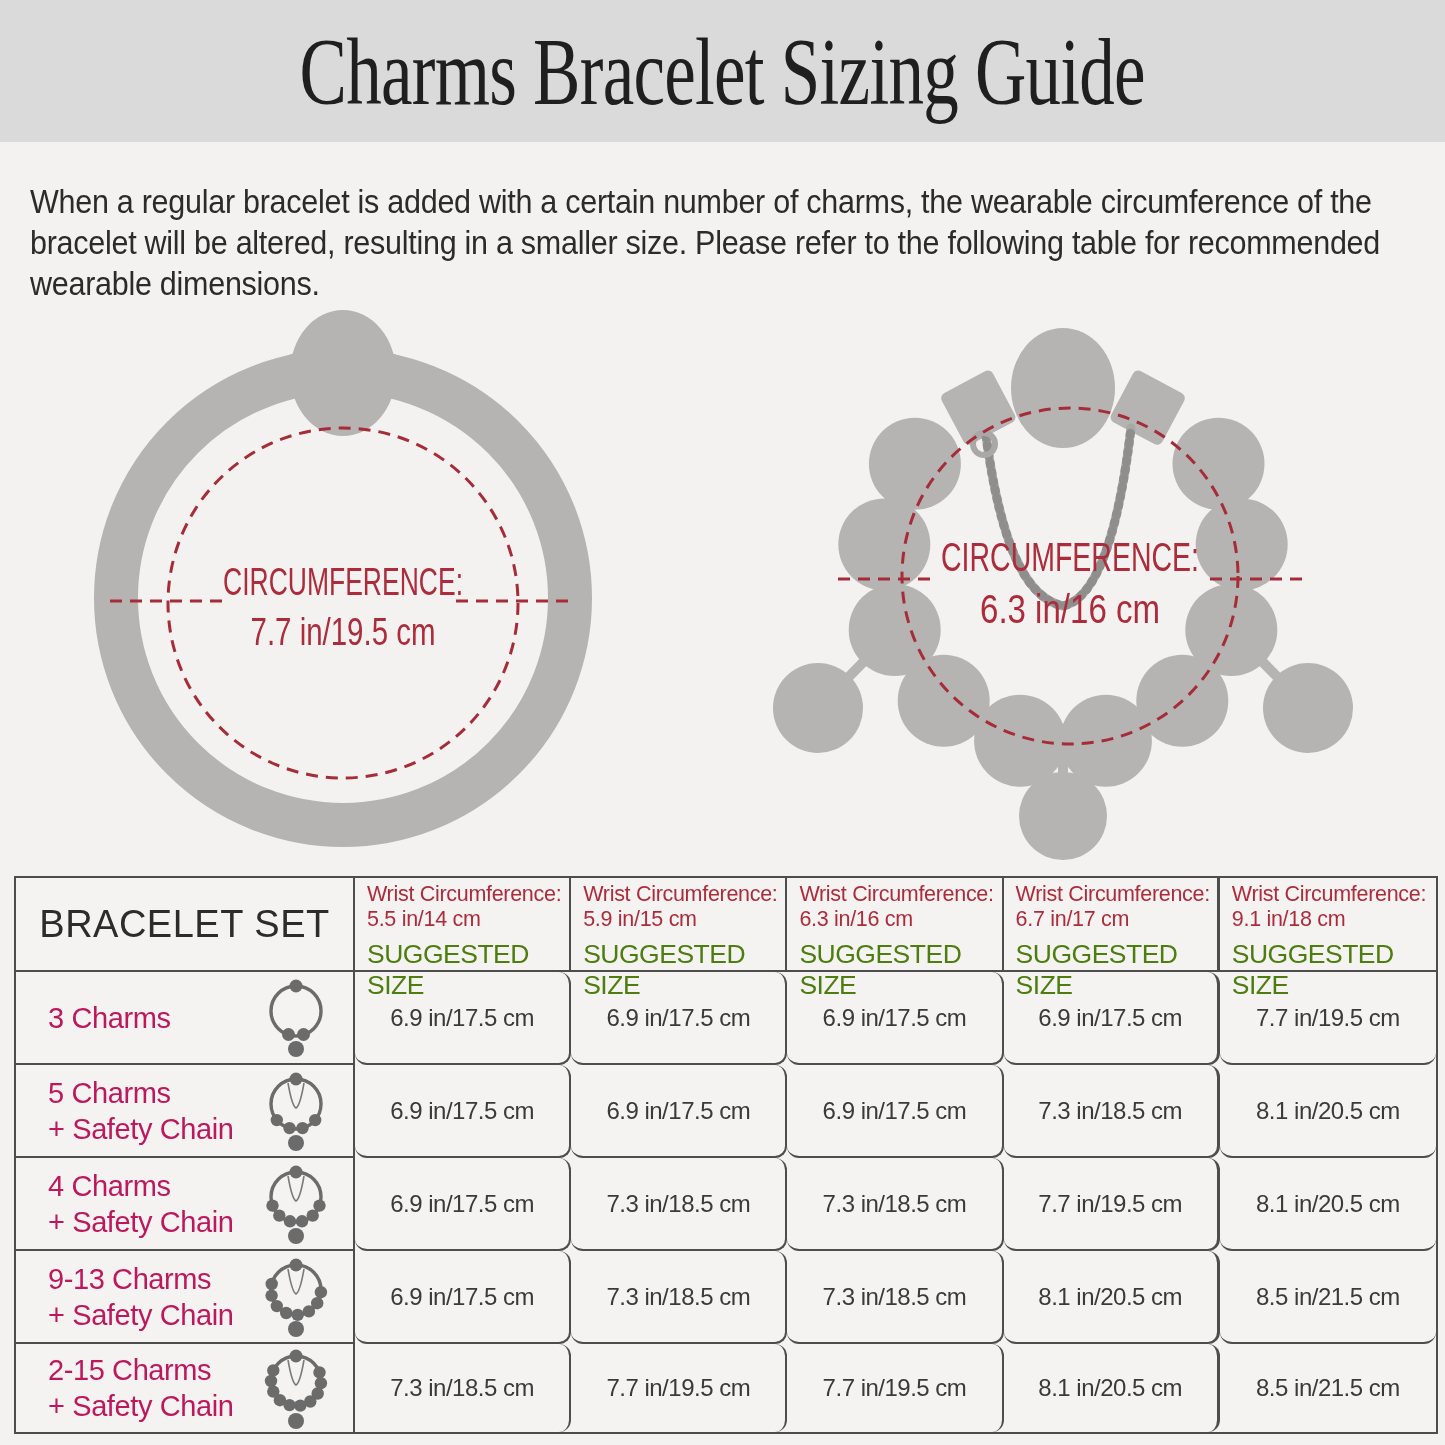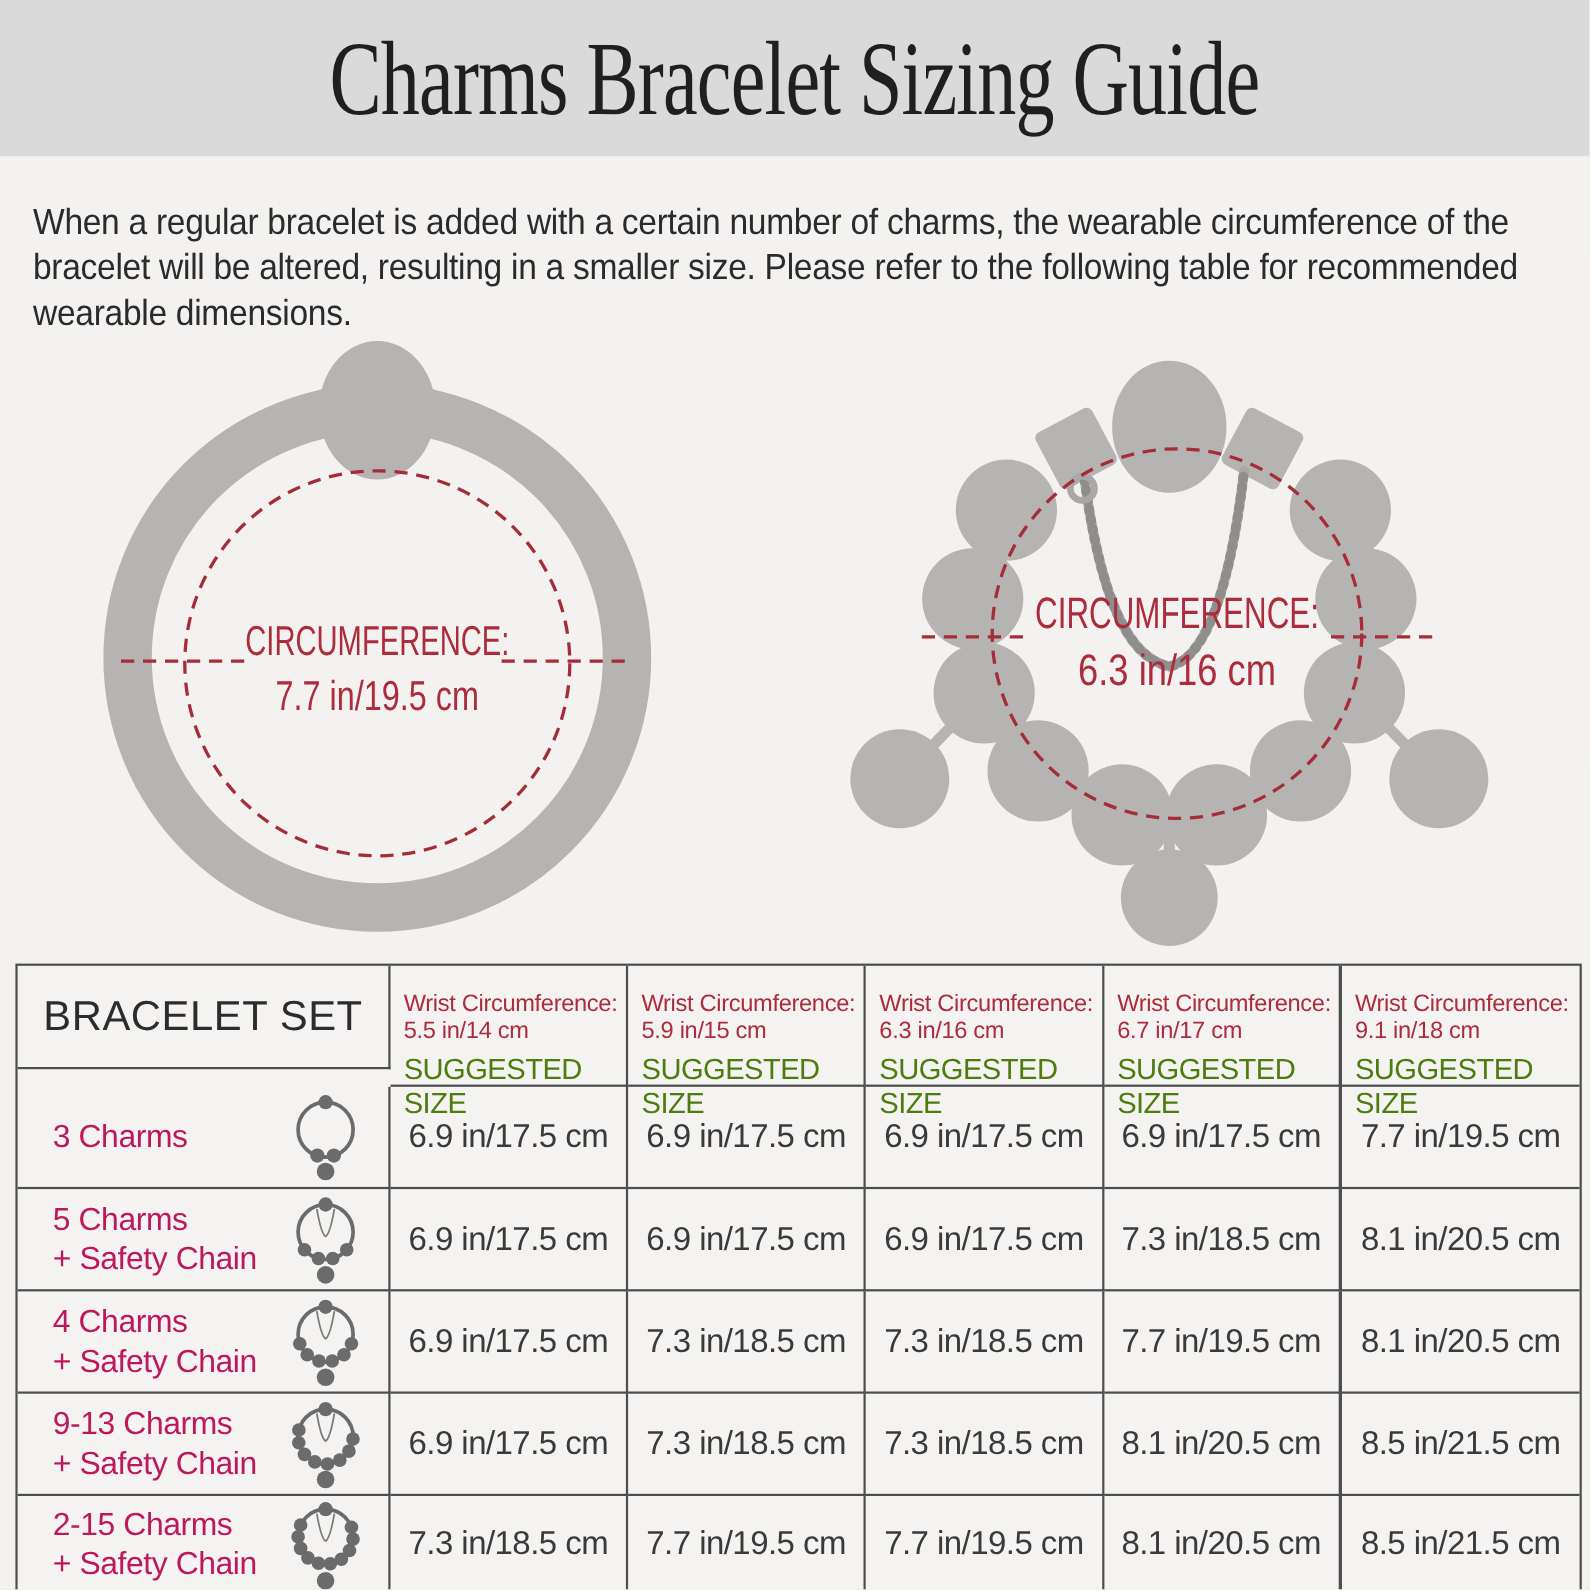--- a/index.html
+++ b/index.html
@@ -25,28 +25,28 @@
   
   .sizing-table{position:absolute;left:14px;top:876px;width:1424px;border:2px solid #4d4d4d;
         background:#f4f3f1;box-sizing:border-box;}
   .t-row{display:grid;grid-template-columns:339px 1fr 1fr 1fr 1fr 1fr;}
   .t-row > div{border-right:2px solid #4d4d4d;border-bottom:2px solid #4d4d4d;box-sizing:border-box;}
   .t-row > div:last-child{border-right:none;}
   .t-row > div.thick{border-right-width:3px;}
   .t-row.last > div{border-bottom:none;}
   .h-set{height:94px;display:flex;align-items:center;justify-content:center;
         font-size:38px;color:#2c2c2c;letter-spacing:0.5px;}
-  .h-col{height:110px;padding:22px 6px 0 12px;}
+  .h-col{height:94px;padding:4px 6px 0 12px;}
   .wrist{color:#ac2c3c;font-size:21.5px;line-height:25px;letter-spacing:-0.3px;}
   .sugg{color:#4d7c0f;font-size:26.5px;margin-top:7px;letter-spacing:-0.5px;}
   .b-set{height:93px;display:flex;align-items:center;padding-left:32px;}
   .b-set .lbl{width:186px;font-size:29px;line-height:36px;color:#be185d;letter-spacing:-0.4px;}
   .b-set svg{margin-left:22px;flex:0 0 auto;}
   .b-val{height:93px;display:flex;align-items:center;justify-content:center;
-        font-size:30px;color:#3a3a3a;letter-spacing:-0.5px;}
+        font-size:24px;color:#3a3a3a;letter-spacing:-0.5px;border-radius:12px;}
   .row5 .b-set,.row5 .b-val{height:88px;}
 </style>
 </head>
 <body>
 
 <div id="page">
 
   <div class="band">
     <h1>Charms Bracelet Sizing Guide</h1>
   </div>

